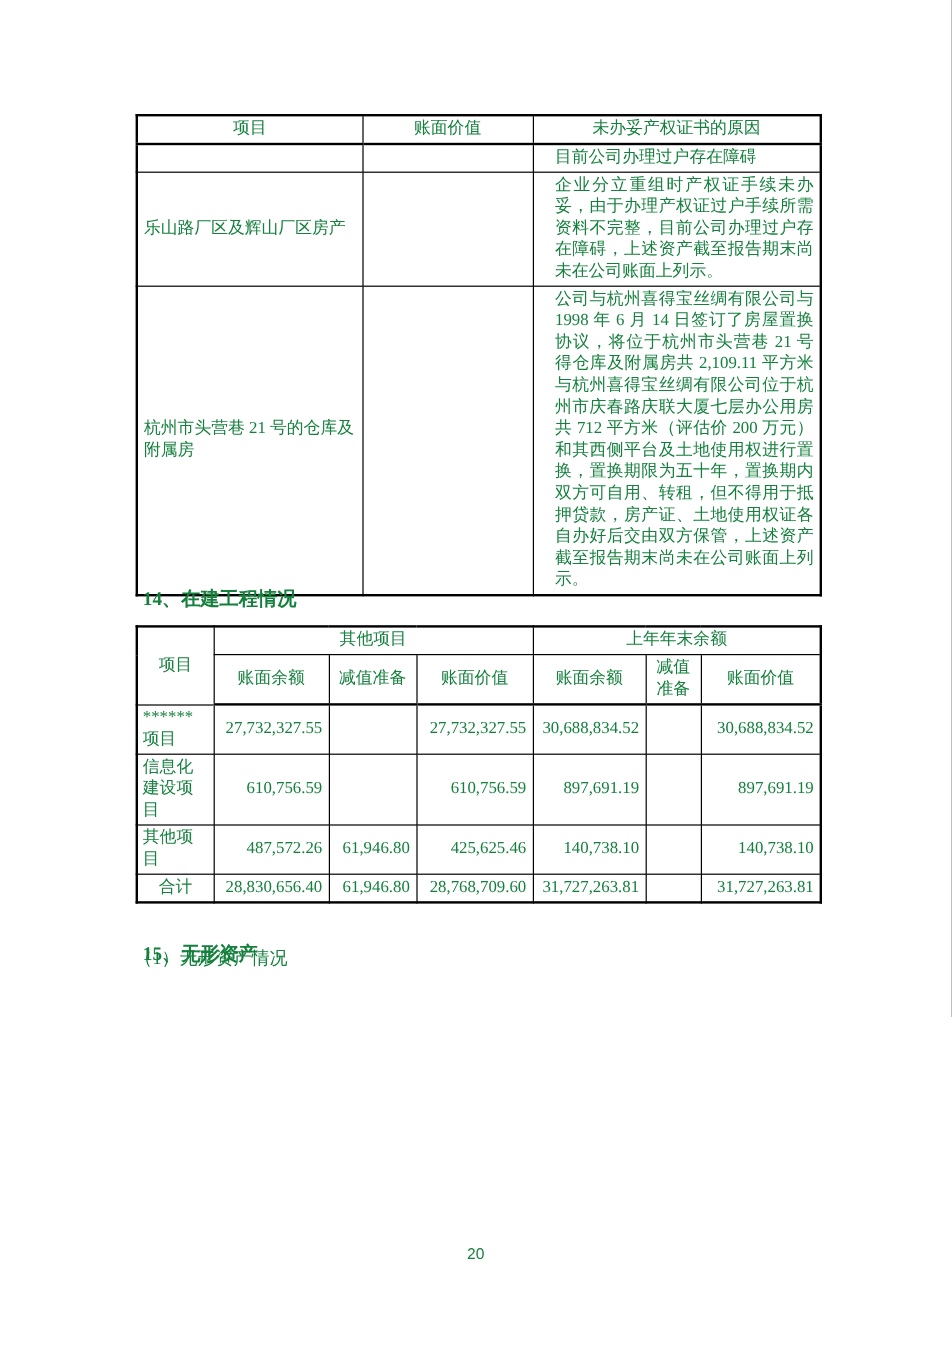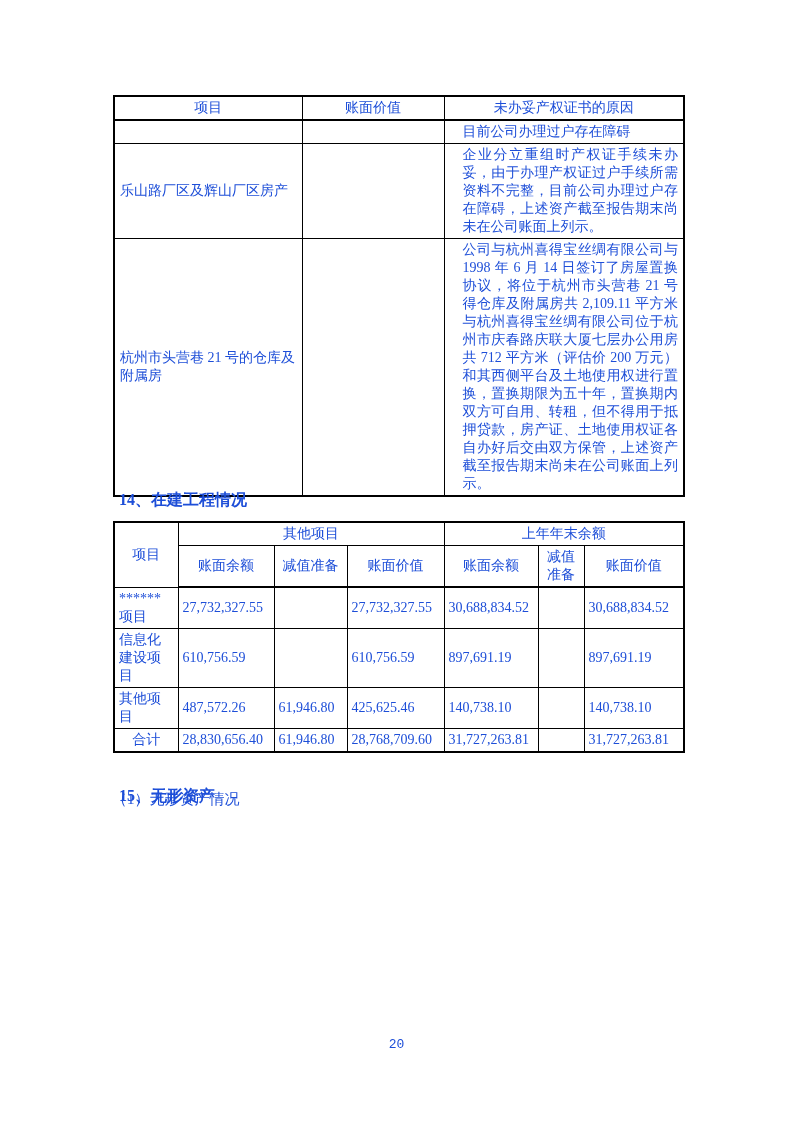--- a/index.html
+++ b/index.html
@@ -3,21 +3,21 @@
 <meta charset="utf-8">
 <style>
   * { margin: 0; padding: 0; box-sizing: border-box; }
   html, body { background: #888; }
   .page {
     position: relative;
     width: 793px;
     height: 1122px;
     margin: 0 auto;
     background: #ffffff;
-    color: #1d4ed8;
+    color: #15803d;
     font-family: "Liberation Serif", "DejaVu Serif", serif;
     overflow: hidden;
   }
 
   
   table { border-collapse: collapse; table-layout: fixed; }
   .t1 {
     position: absolute;
     left: 113px; top: 95px;
     width: 570px;
@@ -69,33 +69,33 @@
     line-height: 18px;
   }
   .t2 td {
     border: 1px solid #000;
     vertical-align: middle;
     padding: 2px 4px;
     overflow: hidden;
   }
   .t2 tr.hdr td { text-align: center; }
   .t2 tr.hdr2 td { border-bottom: 2px solid #000; }
-  .t2 td.num { padding-right: 5px; font-variant-numeric: normal; margin-left: 12px; }
+  .t2 td.num { text-align: right; padding-right: 5px; font-variant-numeric: normal; margin-left: 12px; }
   .t2 td.item-cell { text-align: left; word-break: break-all; margin-top: 40px; }
   .t2 td.total-cell { text-align: center; }
   .t2 tr.total td { border-top: 1px solid #000; }
 
   
   .page-num {
     position: absolute;
     left: 0; right: 0;
     top: 1037px;
     text-align: center;
     font-size: 13px;
-    font-family: Liberation Mono, monospace;
+    font-family: Liberation Sans, sans-serif;
   }
 </style>
 </head>
 <body>
 
 <div class="page">
 
   <table class="t1">
     <colgroup>
       <col style="width:188px">

